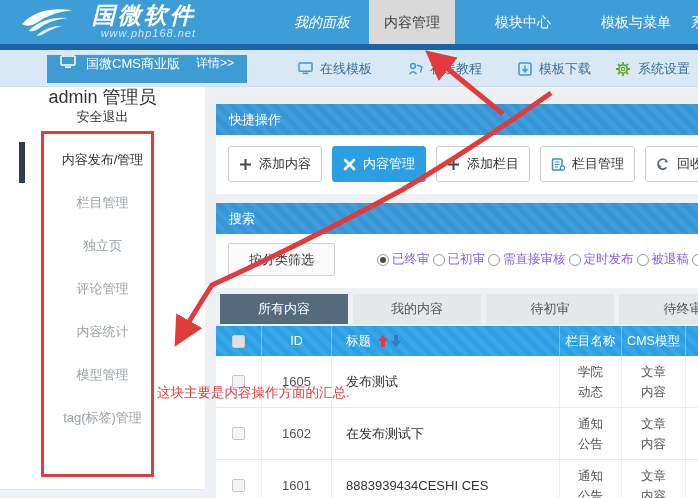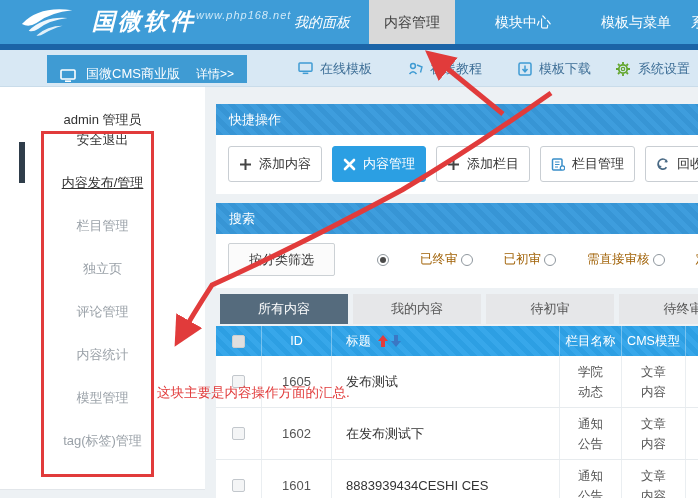--- a/index.html
+++ b/index.html
@@ -6,62 +6,62 @@
   html,body { width:698px; height:498px; }
   body {
     position: relative; overflow: hidden;
     background:#edf1f4;
     font-family:"Liberation Sans","DejaVu Sans",sans-serif;
     -webkit-font-smoothing: antialiased;
   }
   
   .mainnav { position:absolute; top:0; left:0; right:0; height:44px; background:#3e9cd7; }
   .logo { position:absolute; left:20px; top:3px; display:flex; align-items:center; gap:10px; }
-  .logo-text { display:flex; flex-direction:row; }
+  .logo-text { display:flex; flex-direction:column;align-items:flex-end; }
   .brand-name { color:#fff; font-size:23px; font-weight:bold; font-style:italic; letter-spacing:3px; line-height:24px; }
   .brand-site { color:#cfe9f8; font-size:11px; font-style:italic; letter-spacing:1px; }
   .nav-items { position:absolute; left:262px; top:0; height:44px; display:flex; }
   .nav-item { color:#fff; font-size:14px; height:44px; line-height:44px; padding:0 15px; white-space:nowrap; cursor:pointer; }
   .nav-item.n1 { padding:0 19px; margin-left:13px;font-style:italic; }
   .nav-item.active { background:#d9d9d9; color:#444; }
   .nav-item.n2 { margin-left:26px; padding:0 14px; }
   .nav-item.n3 { margin-left:24px; padding:0 12px; }
   .nav-item.n4 { margin-left:0; padding:0 8px; }
   .substrip { position:absolute; top:44px; left:0; right:0; height:6px; background:#1b64a7; }
   
   .toolbar { position:absolute; top:50px; left:0; right:0; height:37px; background:#d8e8f4; border-bottom:1px solid #c9dcea; }
-  .version-btn { position:absolute; left:47px; top:5px; height:28px; display:flex; align-items:flex-end; gap:10px; background:#3f9bd3; color:#fff; font-size:13px; padding:0 13px; border:none; cursor:pointer; }
+  .version-btn { position:absolute; left:47px; top:5px; height:28px; display:flex; align-items:flex-start; gap:10px; background:#3f9bd3; color:#fff; font-size:13px; padding:0 13px; border:none; cursor:pointer; }
   .version-detail { margin-left:6px; font-size:12px; }
   .toolbar-links { position:absolute; left:298px; top:0; height:37px; display:flex; align-items:center; }
   .tb-link { display:flex; align-items:center; gap:7px; font-size:13px; color:#3d6e96; cursor:pointer; white-space:nowrap; }
   .tb-link + .tb-link { margin-left:36px; }
   .tb-link.last { margin-left:24px; }
   
   .sidebar { position:absolute; top:87px; left:0; bottom:0; width:205px; background:#fff; }
   .sidebar::after { content:""; position:absolute; left:0; right:0; bottom:0; height:8px; background:#edf1f4; border-top:1px solid #e2e6ea; }
-  .sb-user { margin-top:24px; text-align:center; font-size:13px; color:#333; line-height:18px; }
+  .sb-user { margin-top:1px; text-align:center; font-size:18px; color:#333; line-height:18px; }
   .sb-logout { text-align:center; font-size:13px; color:#333; line-height:18px; margin-top:2px; cursor:pointer; }
   .sb-list { margin-top:12px; }
   .sb-item { height:43px; line-height:43px; text-align:center; font-size:13px; color:#9aa1a8; cursor:pointer; }
-  .sb-item.active { color:#333;text-decoration:underline; }
+  .sb-item.active { color:#333; }
   .sb-bar { position:absolute; left:19px; top:55px; width:6px; height:41px; background:#2f3d4a; }
   
   .content { position:absolute; top:87px; left:205px; width:505px; bottom:0; padding:17px 0 0 11px; overflow:visible; }
   .panel { width:482px; }
   .panel-hd { height:31px; line-height:31px; color:#fff; font-size:13px; padding-left:13px;
     background:repeating-linear-gradient(45deg,#3795d5 0px,#3795d5 5px,#3e9ddd 5px,#3e9ddd 10px); }
   .panel-bd { background:#fff; }
   .quick-bd { padding:11px 10px 12px 12px; display:flex; gap:10px; align-items:center; }
   .btn { display:inline-flex; align-items:center; gap:7px; height:36px; padding:4px 10px; background:#fff; border:1px solid #c9ced3; border-radius:3px; font-size:13px; color:#333; cursor:pointer; white-space:nowrap; }
   .btn.primary { background:#2b9fe3; border-color:#2b9fe3; color:#fff; }
   .search-panel { margin-top:9px; }
   .search-bd { padding:9px 0 12px 12px; display:flex; align-items:center; }
   .filter-btn { height:33px; padding:0 20px; background:#fbfbfb; border:1px solid #ccd1d5; border-radius:2px; font-size:13px; color:#333; cursor:pointer; white-space:nowrap; }
   .radio-row { margin-left:42px; display:flex; align-items:center; white-space:nowrap; }
-  .radio-item { display:inline-flex; align-items:center; font-size:12.5px; color:#a16207; margin-right:3px; cursor:pointer;gap:28px; }
+  .radio-item { display:inline-flex; align-items:center; font-size:12.5px; color:#8b5cf6; margin-right:3px; cursor:pointer; }
   .radio { width:12px; height:12px; border:1px solid #8f979e; border-radius:50%; background:#fff; display:inline-block; margin-right:3px; position:relative; flex:none; }
   .radio.checked::after { content:""; position:absolute; inset:2px; border-radius:50%; background:#4a4a4a; }
   
   .tabs { margin-top:6px; margin-left:4px; display:flex; gap:5px; }
   .tab { width:128px; height:30px; line-height:30px; text-align:center; font-size:13px; background:#e6e7e9; color:#555; cursor:pointer; flex:none; }
   .tab.active { background:#556b7d; color:#fff; }
   
   .table { margin-top:2px; width:500px; }
   .trow { display:flex; background:#fff; border-bottom:1px solid #e7ebee; }
   .thead { background:repeating-linear-gradient(45deg,#2d9fe3 0px,#2d9fe3 5px,#37a7ea 5px,#37a7ea 10px); color:#fff; border-bottom:none; }

